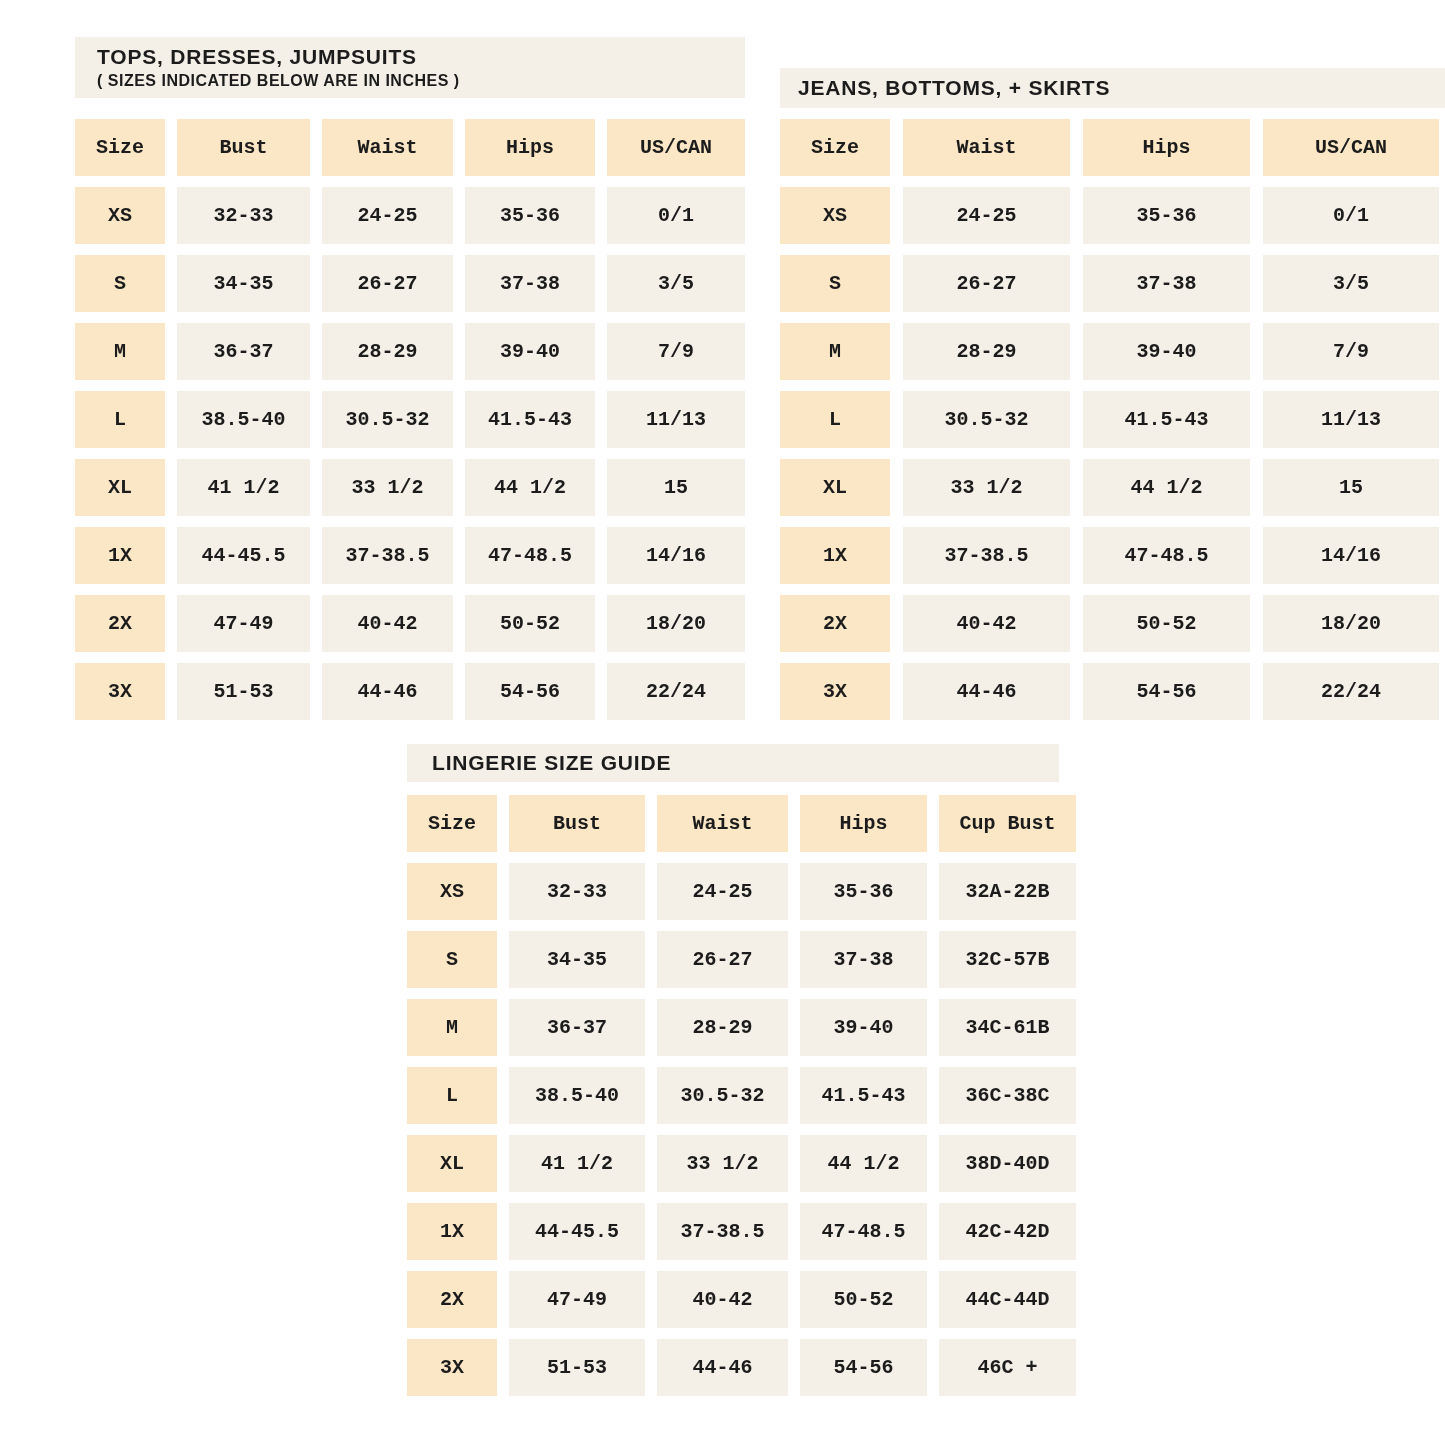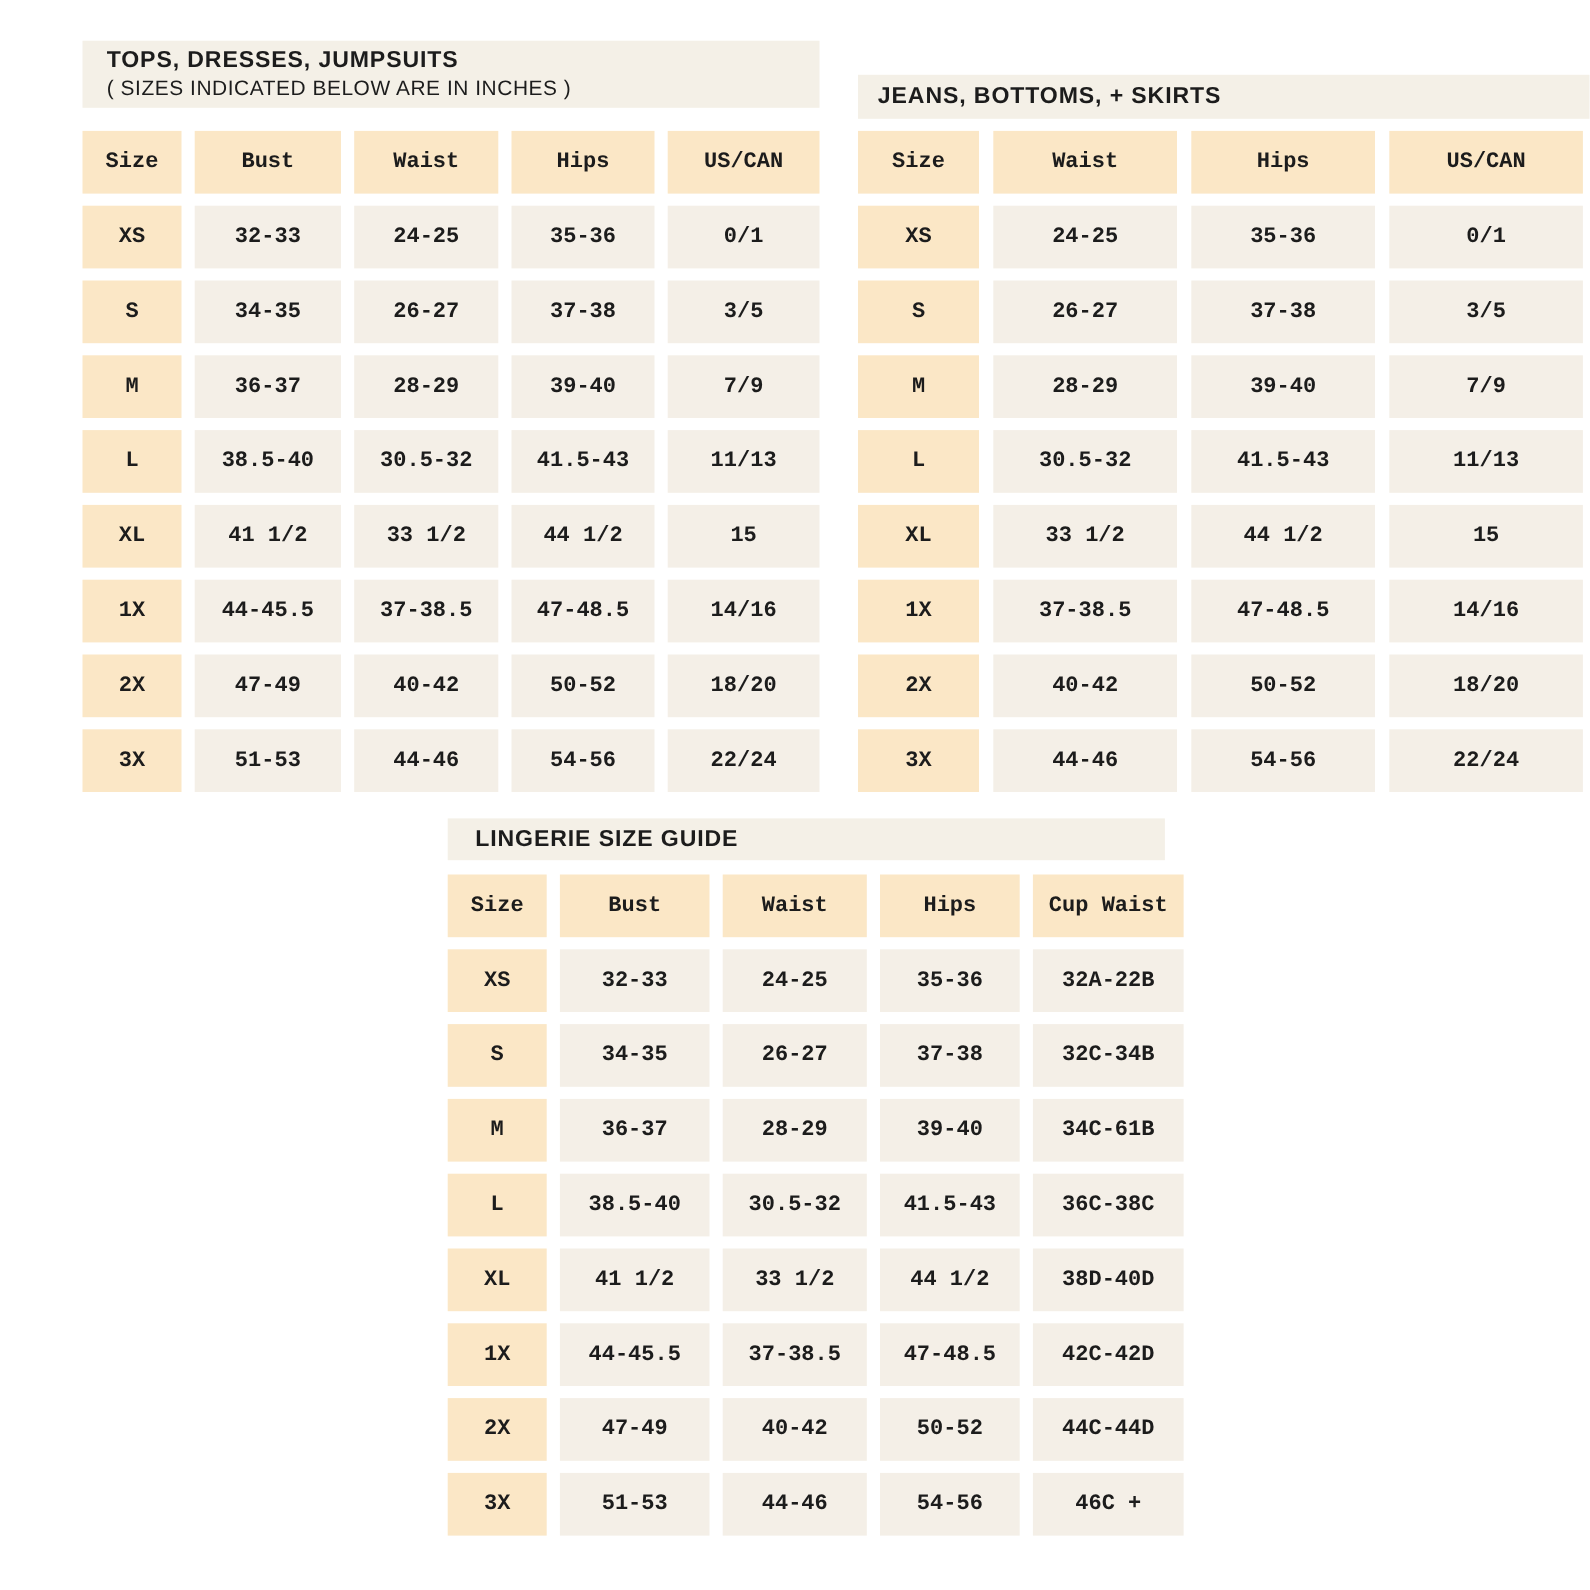--- a/index.html
+++ b/index.html
@@ -21,22 +21,22 @@
     flex-direction: column;
     justify-content: center;
     gap: 3px;
   }
   .band-title {
     font-weight: 700;
     font-size: 21px;
     letter-spacing: 0.8px;
   }
   .band-sub {
-    font-weight: 400;
-    font-size: 19px;
+    font-weight: 700;
+    font-size: 16px;
     letter-spacing: 0.5px;
   }
   .grid { display: grid; font-family: Liberation Mono, monospace; }
   .cell {
     display: flex;
     align-items: center;
     justify-content: center;
     font-weight: 700;
     font-size: 20px;
     text-align: center;
@@ -176,31 +176,31 @@
 
   <section class="tbl" id="tbl-lingerie">
     <div class="band">
       <div class="band-title">LINGERIE SIZE GUIDE</div>
     </div>
     <div class="grid">
         <div class="cell head">Size</div>
         <div class="cell head">Bust</div>
         <div class="cell head">Waist</div>
         <div class="cell head">Hips</div>
-        <div class="cell head">Cup Waist</div>
+        <div class="cell head">Cup Bust</div>
         <div class="cell size">XS</div>
         <div class="cell val">32-33</div>
         <div class="cell val">24-25</div>
         <div class="cell val">35-36</div>
         <div class="cell val">32A-22B</div>
         <div class="cell size">S</div>
         <div class="cell val">34-35</div>
         <div class="cell val">26-27</div>
         <div class="cell val">37-38</div>
-        <div class="cell val">32C-34B</div>
+        <div class="cell val">32C-57B</div>
         <div class="cell size">M</div>
         <div class="cell val">36-37</div>
         <div class="cell val">28-29</div>
         <div class="cell val">39-40</div>
         <div class="cell val">34C-61B</div>
         <div class="cell size">L</div>
         <div class="cell val">38.5-40</div>
         <div class="cell val">30.5-32</div>
         <div class="cell val">41.5-43</div>
         <div class="cell val">36C-38C</div>

